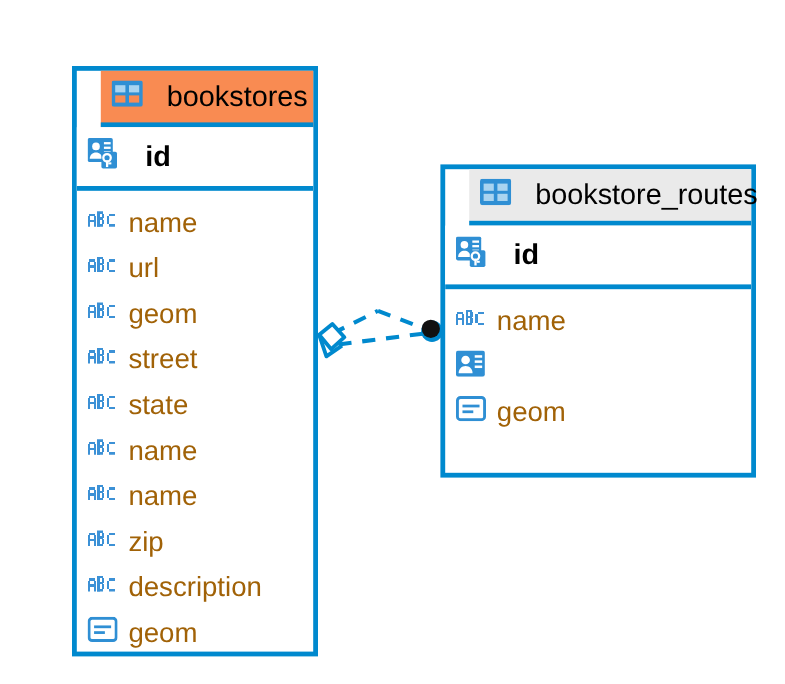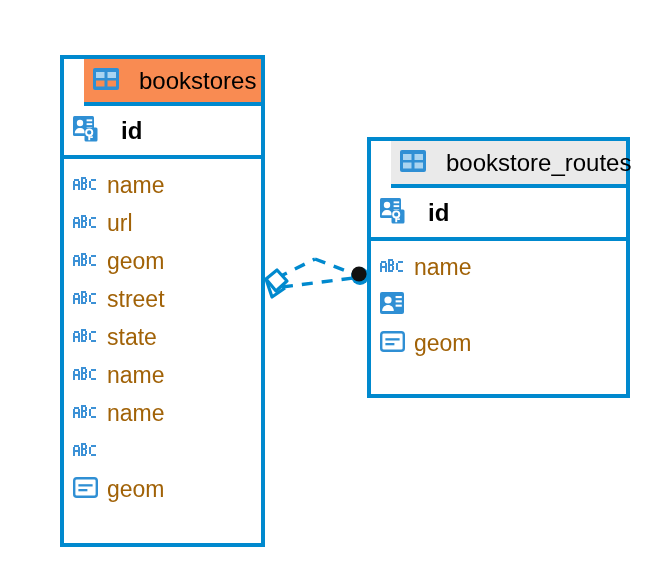--- a/index.html
+++ b/index.html
@@ -257,41 +257,64 @@
                 <rect x="8" y="11" width="5" height="2"></rect>
               <rect x="18" y="2" width="5" height="2"></rect>
                 <rect x="16" y="4" width="2" height="7"></rect>
               <rect x="18" y="11" width="5" height="2"></rect>
             </g>
           </svg>
         </span>
         <span class="field-label">name</span>
       </div>
 
-
-      <div class="field-row">
-        <span class="icon">
-          <svg width="25" height="13" viewBox="0 0 25 13" shape-rendering="crispEdges">
-            <g fill="#3C91D6">
-              <rect x="1" y="2" width="5" height="2"></rect>
-                <rect x="0" y="4" width="2" height="9"></rect>
-              <rect x="5" y="4" width="2" height="9"></rect>
-                <rect x="1" y="7" width="5" height="2"></rect>
-              <rect x="8" y="0" width="5" height="2"></rect>
-                <rect x="8" y="2" width="2" height="11"></rect>
-              <rect x="12" y="2" width="2" height="4"></rect>
-                <rect x="9" y="5" width="4" height="2"></rect>
-              <rect x="12" y="7" width="2" height="4"></rect>
-                <rect x="8" y="11" width="5" height="2"></rect>
-              <rect x="18" y="2" width="5" height="2"></rect>
-                <rect x="16" y="4" width="2" height="7"></rect>
-              <rect x="18" y="11" width="5" height="2"></rect>
-            </g>
-          </svg>
-        </span>
+      <div class="field-row">
+        <span class="icon">
+          <svg width="25" height="13" viewBox="0 0 25 13" shape-rendering="crispEdges">
+            <g fill="#3C91D6">
+              <rect x="1" y="2" width="5" height="2"></rect>
+                <rect x="0" y="4" width="2" height="9"></rect>
+              <rect x="5" y="4" width="2" height="9"></rect>
+                <rect x="1" y="7" width="5" height="2"></rect>
+              <rect x="8" y="0" width="5" height="2"></rect>
+                <rect x="8" y="2" width="2" height="11"></rect>
+              <rect x="12" y="2" width="2" height="4"></rect>
+                <rect x="9" y="5" width="4" height="2"></rect>
+              <rect x="12" y="7" width="2" height="4"></rect>
+                <rect x="8" y="11" width="5" height="2"></rect>
+              <rect x="18" y="2" width="5" height="2"></rect>
+                <rect x="16" y="4" width="2" height="7"></rect>
+              <rect x="18" y="11" width="5" height="2"></rect>
+            </g>
+          </svg>
+        </span>
+        <span class="field-label">zip</span>
+      </div>
+
+      <div class="field-row">
+        <span class="icon">
+          <svg width="25" height="13" viewBox="0 0 25 13" shape-rendering="crispEdges">
+            <g fill="#3C91D6">
+              <rect x="1" y="2" width="5" height="2"></rect>
+                <rect x="0" y="4" width="2" height="9"></rect>
+              <rect x="5" y="4" width="2" height="9"></rect>
+                <rect x="1" y="7" width="5" height="2"></rect>
+              <rect x="8" y="0" width="5" height="2"></rect>
+                <rect x="8" y="2" width="2" height="11"></rect>
+              <rect x="12" y="2" width="2" height="4"></rect>
+                <rect x="9" y="5" width="4" height="2"></rect>
+              <rect x="12" y="7" width="2" height="4"></rect>
+                <rect x="8" y="11" width="5" height="2"></rect>
+              <rect x="18" y="2" width="5" height="2"></rect>
+                <rect x="16" y="4" width="2" height="7"></rect>
+              <rect x="18" y="11" width="5" height="2"></rect>
+            </g>
+          </svg>
+        </span>
+        <span class="field-label">description</span>
       </div>
 
       <div class="field-row">
         <span class="icon">
           <svg width="25" height="21" viewBox="0 0 25 21">
             <rect x="1.2" y="1.2" width="22.6" height="18.6" rx="2.6" fill="#ffffff" stroke="#2F8FD4" stroke-width="2.4"></rect>
             <rect x="5.4" y="7.2" width="14.2" height="2.3" fill="#2F8FD4"></rect>
             <rect x="5.4" y="12" width="9" height="2.3" fill="#2F8FD4"></rect>
           </svg>
         </span>

